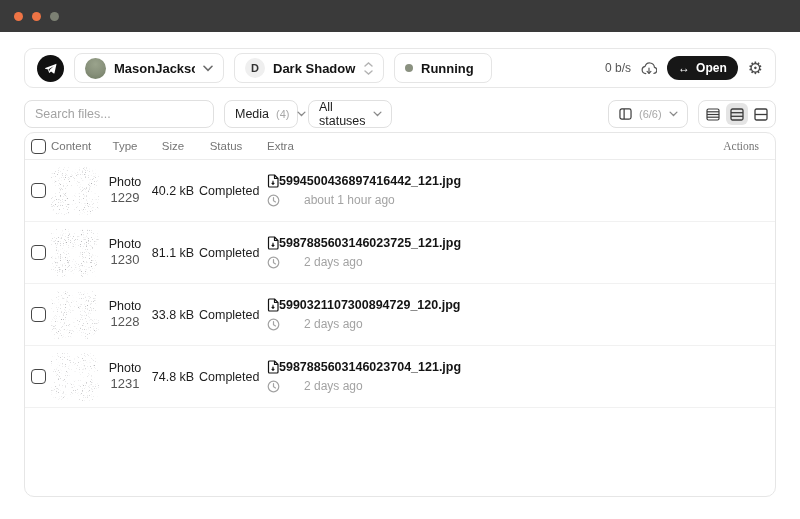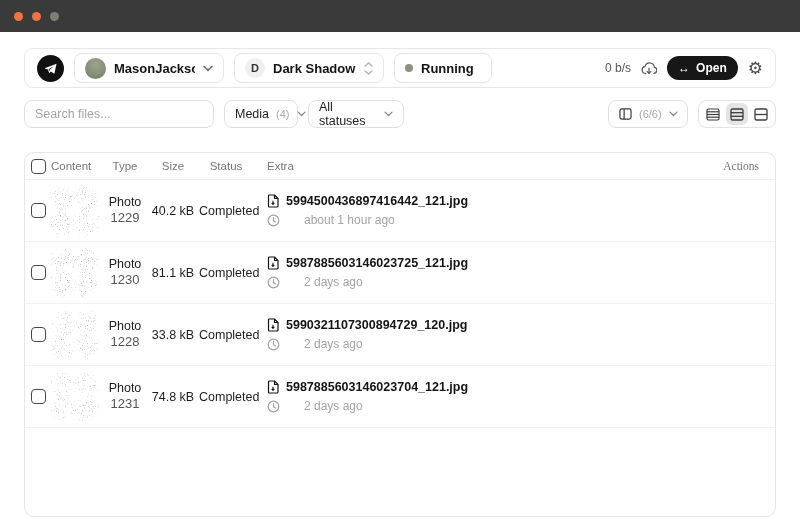--- a/index.html
+++ b/index.html
@@ -42,38 +42,38 @@
     align-items:center; gap:7px; padding:0 10px; cursor:pointer; font-size:12.5px; }
   .select .sel-label { color:#1d1d1d; font-weight:400; }
   .muted { color:#a8a8a8; font-size:11px; }
   .toggle-group { height:28px; border:1px solid #e3e3e3; border-radius:8px; display:flex; align-items:center;
     gap:2px; padding:0 3px; }
   .tg-btn { width:22px; height:22px; border:none; background:transparent; border-radius:6px; display:flex;
     align-items:center; justify-content:center; cursor:pointer; color:#3c3c3c; }
   .tg-btn.active { background:#e4e4e4; }
 
   
-  .table-card { margin:24px 24px 14px; border:1px solid #e6e6e6; border-radius:10px; background:#fff;
+  .table-card { margin:4px 24px 14px; border:1px solid #e6e6e6; border-radius:10px; background:#fff;
     height:365px; display:flex; flex-direction:column; overflow:hidden; }
   .tgrid { display:grid; grid-template-columns:16px 48px 44px 44px 54px 1fr 60px; column-gap:4px;
     padding:0 8px 0 6px; align-items:center; }
   .thead { height:27px; border-bottom:1px solid #ececec; font-size:11.5px; color:#757575; }
   .th-center { text-align:center; }
   .th-right { text-align:right; padding-right:8px;font-family:Liberation Serif, serif; }
   .trow { height:62px; border-bottom:1px solid #f1f1f1; }
   .trow:last-of-type { border-bottom:1px solid #f1f1f1; }
   .checkbox { width:15px; height:15px; border:1.5px solid #474747; border-radius:4px; background:#fff;
     display:inline-block; cursor:pointer; }
   .thumb { width:48px; height:48px; border-radius:4px; overflow:hidden; display:block; cursor:pointer; }
   .type-cell { text-align:center; line-height:1.25; }
   .type-name { font-size:12.5px; color:#1d1d1d; }
   .type-id { font-size:13px; color:#555; }
   .size-cell, .status-cell { text-align:center; font-size:12.5px; color:#1d1d1d; }
   .extra-cell { display:flex; flex-direction:column; gap:5px; padding-left:10px; }
-  .file-line { display:flex; align-items:center; gap:7px; font-size:12.5px; font-weight:700; color:#141414; }
+  .file-line { display:flex; align-items:center; font-size:12.5px; font-weight:700; color:#141414; }
   .time-line { display:flex; align-items:center; gap:24px; font-size:12px; color:#a3a3a3; }
   .table-fill { flex:1; }
   svg { display:block; }
 </style>
 </head>
 <body>
 
 <svg width="0" height="0" style="position:absolute" aria-hidden="true">
   <defs>
     <filter id="nz1" x="0" y="0" width="100%" height="100%">
@@ -157,21 +157,21 @@
   <div class="select" style="width:74px">
     <span class="sel-label">Media</span>
     <span class="muted">(4)</span>
     <span class="icon-gray" style="margin-left:auto">
       <svg width="9" height="6" viewBox="0 0 10 7" fill="none" stroke="#8a8a8a" stroke-width="1.5" stroke-linecap="round">
           <polyline points="1,1.3 5,5.3 9,1.3"></polyline>
         </svg>
     </span>
   </div>
 
-  <div class="select" style="width:96px">
+  <div class="select" style="width:84px">
     <span class="sel-label">All statuses</span>
     <span class="icon-gray" style="margin-left:auto">
       <svg width="9" height="6" viewBox="0 0 10 7" fill="none" stroke="#8a8a8a" stroke-width="1.5" stroke-linecap="round">
           <polyline points="1,1.3 5,5.3 9,1.3"></polyline>
         </svg>
     </span>
   </div>
 
   <div class="hspacer"></div>
 

